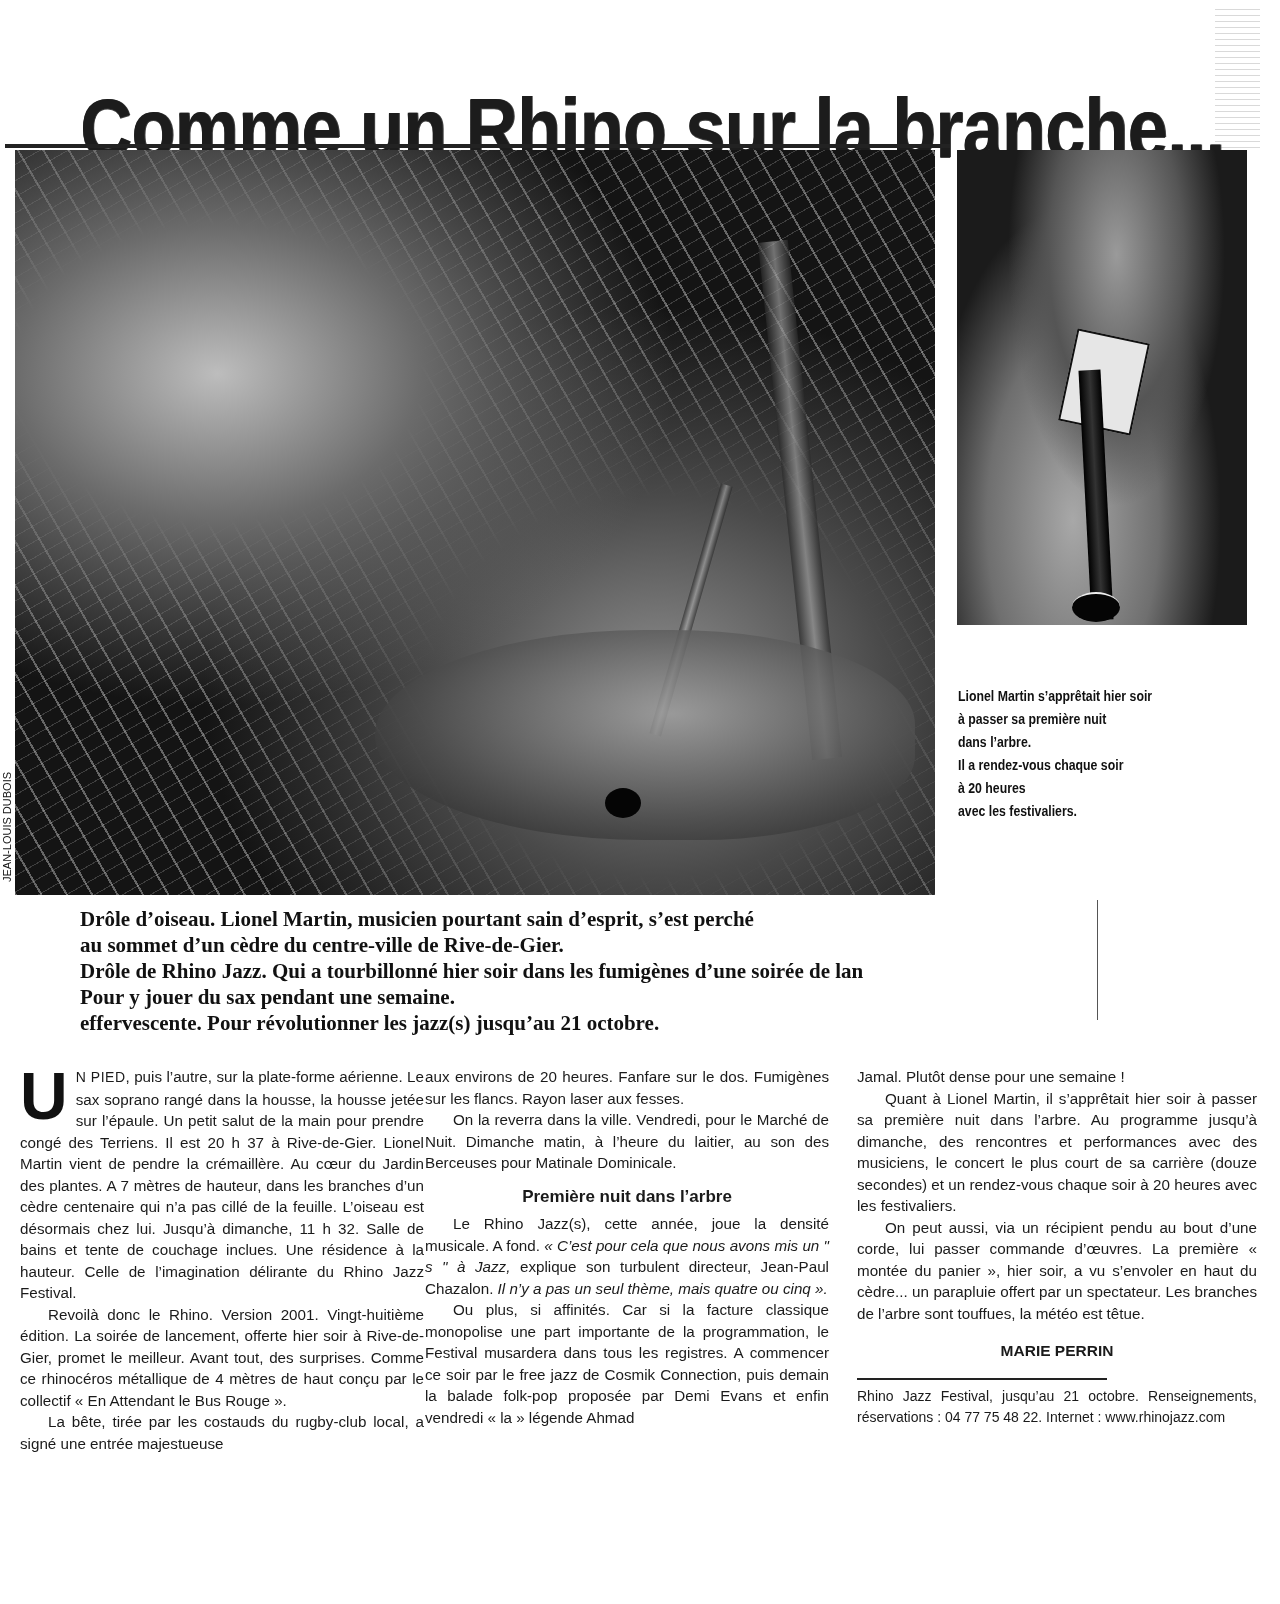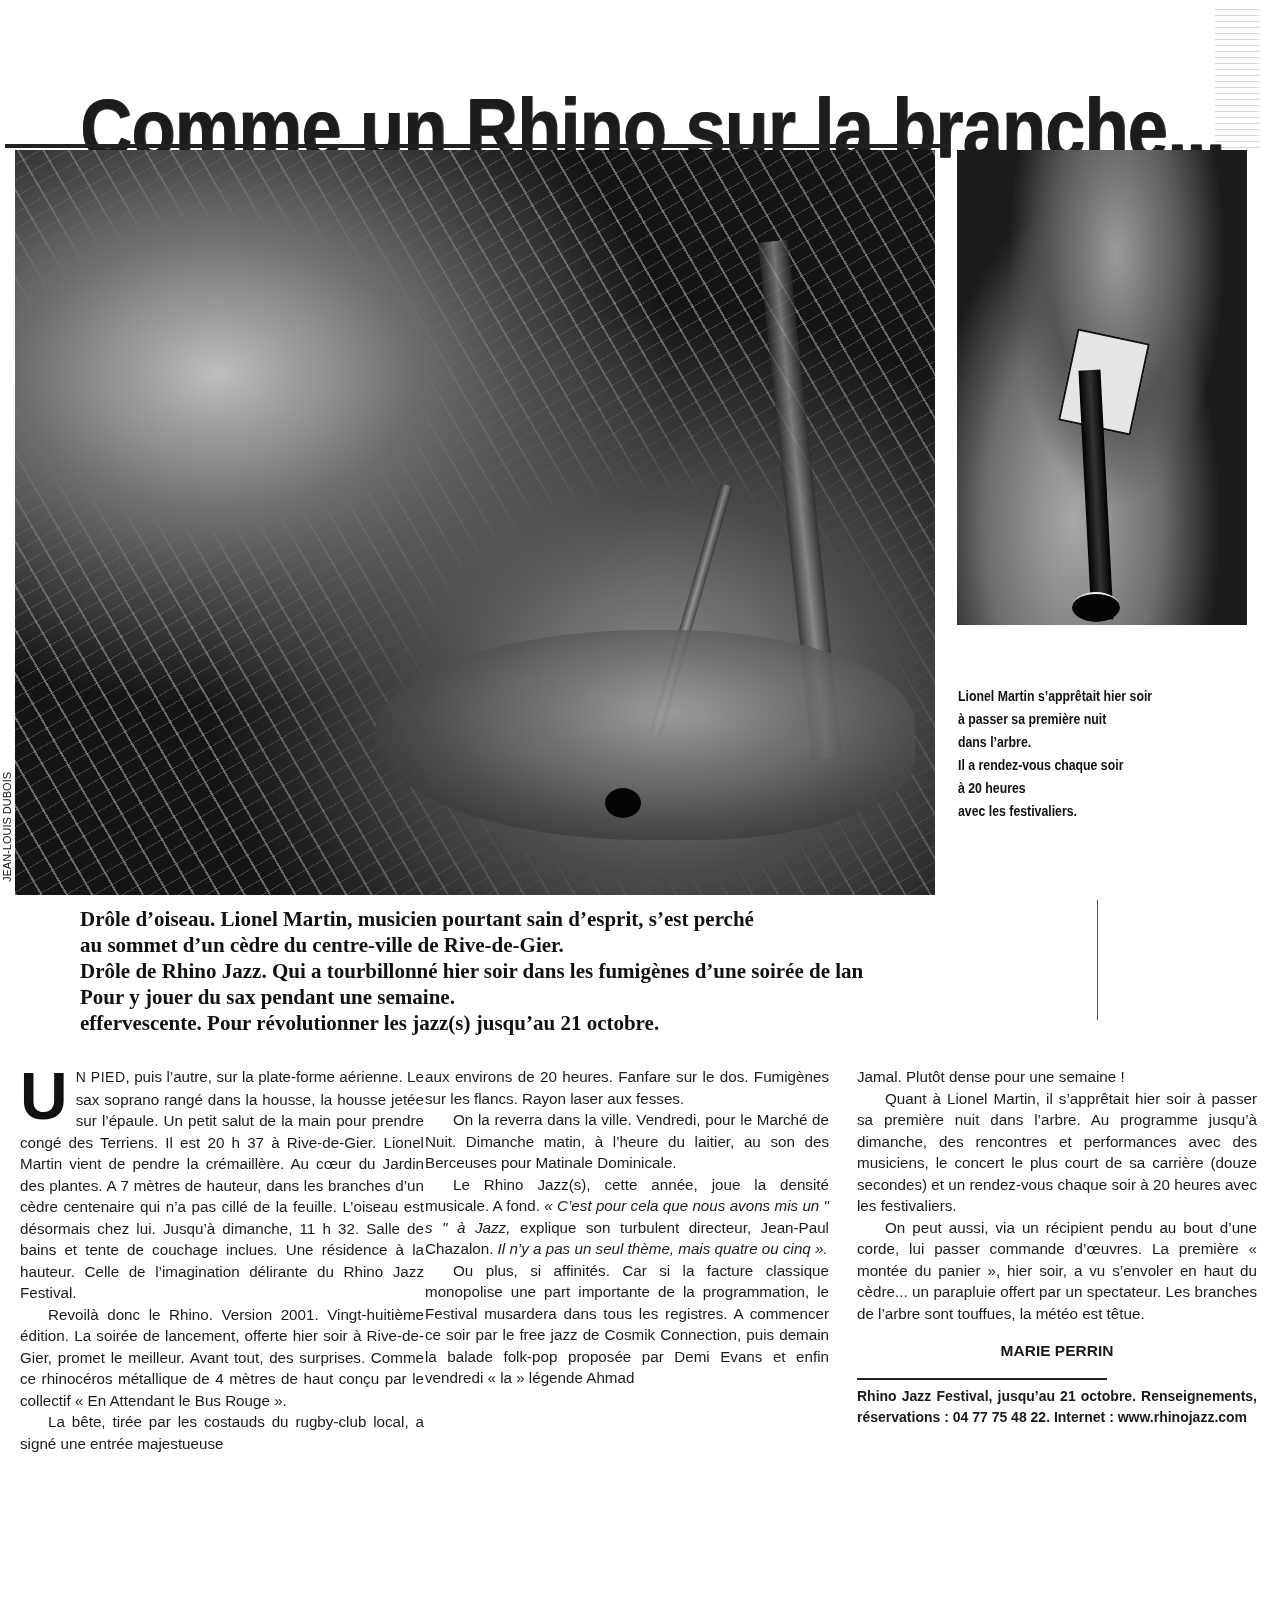--- a/index.html
+++ b/index.html
@@ -45,21 +45,21 @@
   .c1{left:20px;}
   .c2{left:425px;}
   .c3{left:857px;width:400px;}
   .dropcap{float:left;font-family:"Liberation Sans",sans-serif;font-weight:bold;font-size:66px;line-height:56px;
     margin:2px 8px 0 0;color:#111;}
   .smallcaps{font-size:14px;letter-spacing:.5px;}
   .subhead{font-family:"Liberation Sans",sans-serif;font-weight:bold;font-size:17px;text-align:center;margin:12px 0 6px;text-indent:0;}
   em{font-style:italic;}
   .signature{text-align:center;font-weight:bold;font-size:15.5px;margin-top:16px;}
   .boxrule{width:250px;height:2px;background:#222;margin:16px 0 6px 0;}
-  .infobox{font-weight:bold;font-size:14px;line-height:21px;text-align:justify;}
+  .infobox{font-weight:normal;font-size:14px;line-height:21px;text-align:justify;}
   .edgemarks{position:absolute;left:1215px;top:8px;width:45px;height:140px;
     background:repeating-linear-gradient(0deg,rgba(0,0,0,.25) 0 1px,transparent 1px 6px);opacity:.6;}
 </style>
 </head>
 <body>
 
 <div class="edgemarks"></div>
 
 <h1 class="headline">Comme un Rhino sur la branche...</h1>
 <div class="rule"></div>
@@ -100,20 +100,21 @@
 
 <div class="col c1">
   <p class="noindent"><span class="dropcap">U</span><span class="smallcaps">N PIED</span><span>, puis l’autre, sur la plate-forme aérienne. Le sax soprano rangé dans la housse, la housse jetée sur l’épaule. Un petit salut de la main pour prendre congé des Terriens. Il est 20 h 37 à Rive-de-Gier. Lionel Martin vient de pendre la crémaillère. Au cœur du Jardin des plantes. A 7 mètres de hauteur, dans les branches d’un cèdre centenaire qui n’a pas cillé de la feuille. L’oiseau est désormais chez lui. Jusqu’à dimanche, 11 h 32. Salle de bains et tente de couchage inclues. Une résidence à la hauteur. Celle de l’imagination délirante du Rhino Jazz Festival.</span></p>
   <p>Revoilà donc le Rhino. Version 2001. Vingt-huitième édition. La soirée de lancement, offerte hier soir à Rive-de-Gier, promet le meilleur. Avant tout, des surprises. Comme ce rhinocéros métallique de 4 mètres de haut conçu par le collectif « En Attendant le Bus Rouge ».</p>
   <p>La bête, tirée par les costauds du rugby-club local, a signé une entrée majestueuse</p>
 </div>
 
 <div class="col c2">
   <p class="noindent">aux environs de 20 heures. Fanfare sur le dos. Fumigènes sur les flancs. Rayon laser aux fesses.</p>
   <p>On la reverra dans la ville. Vendredi, pour le Marché de Nuit. Dimanche matin, à l’heure du laitier, au son des Berceuses pour Matinale Dominicale.</p>
+  <div class="subhead">Première nuit dans l’arbre</div>
   <p><span>Le Rhino Jazz(s), cette année, joue la densité musicale. A fond. </span><em>« C’est pour cela que nous avons mis un " s " à Jazz,</em><span> explique son turbulent directeur, Jean-Paul Chazalon. </span><em>Il n’y a pas un seul thème, mais quatre ou cinq ».</em></p>
   <p>Ou plus, si affinités. Car si la facture classique monopolise une part importante de la programmation, le Festival musardera dans tous les registres. A commencer ce soir par le free jazz de Cosmik Connection, puis demain la balade folk-pop proposée par Demi Evans et enfin vendredi « la » légende Ahmad</p>
 </div>
 
 <div class="col c3">
   <p class="noindent">Jamal. Plutôt dense pour une semaine !</p>
   <p>Quant à Lionel Martin, il s’apprêtait hier soir à passer sa première nuit dans l’arbre. Au programme jusqu’à dimanche, des rencontres et performances avec des musiciens, le concert le plus court de sa carrière (douze secondes) et un rendez-vous chaque soir à 20 heures avec les festivaliers.</p>
   <p>On peut aussi, via un récipient pendu au bout d’une corde, lui passer commande d’œuvres. La première « montée du panier », hier soir, a vu s’envoler en haut du cèdre... un parapluie offert par un spectateur. Les branches de l’arbre sont touffues, la météo est têtue.</p>
   <div class="signature">MARIE PERRIN</div>
   <div class="boxrule"></div>

